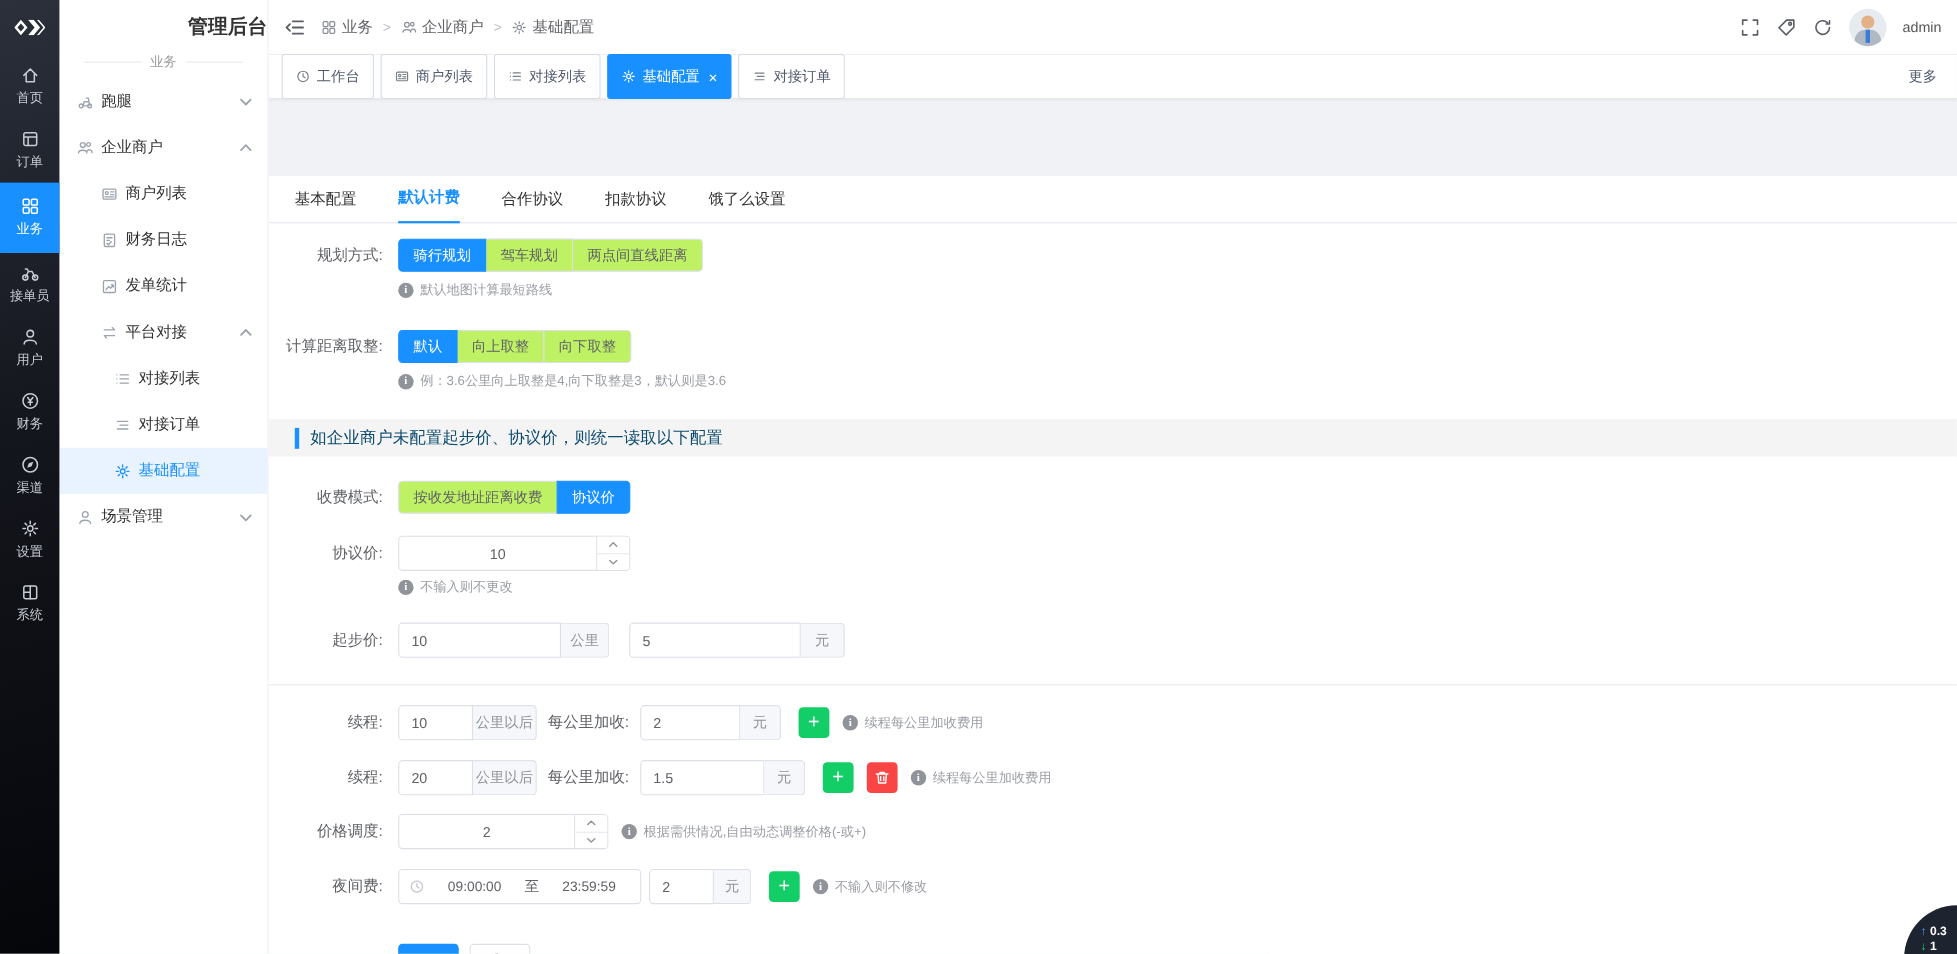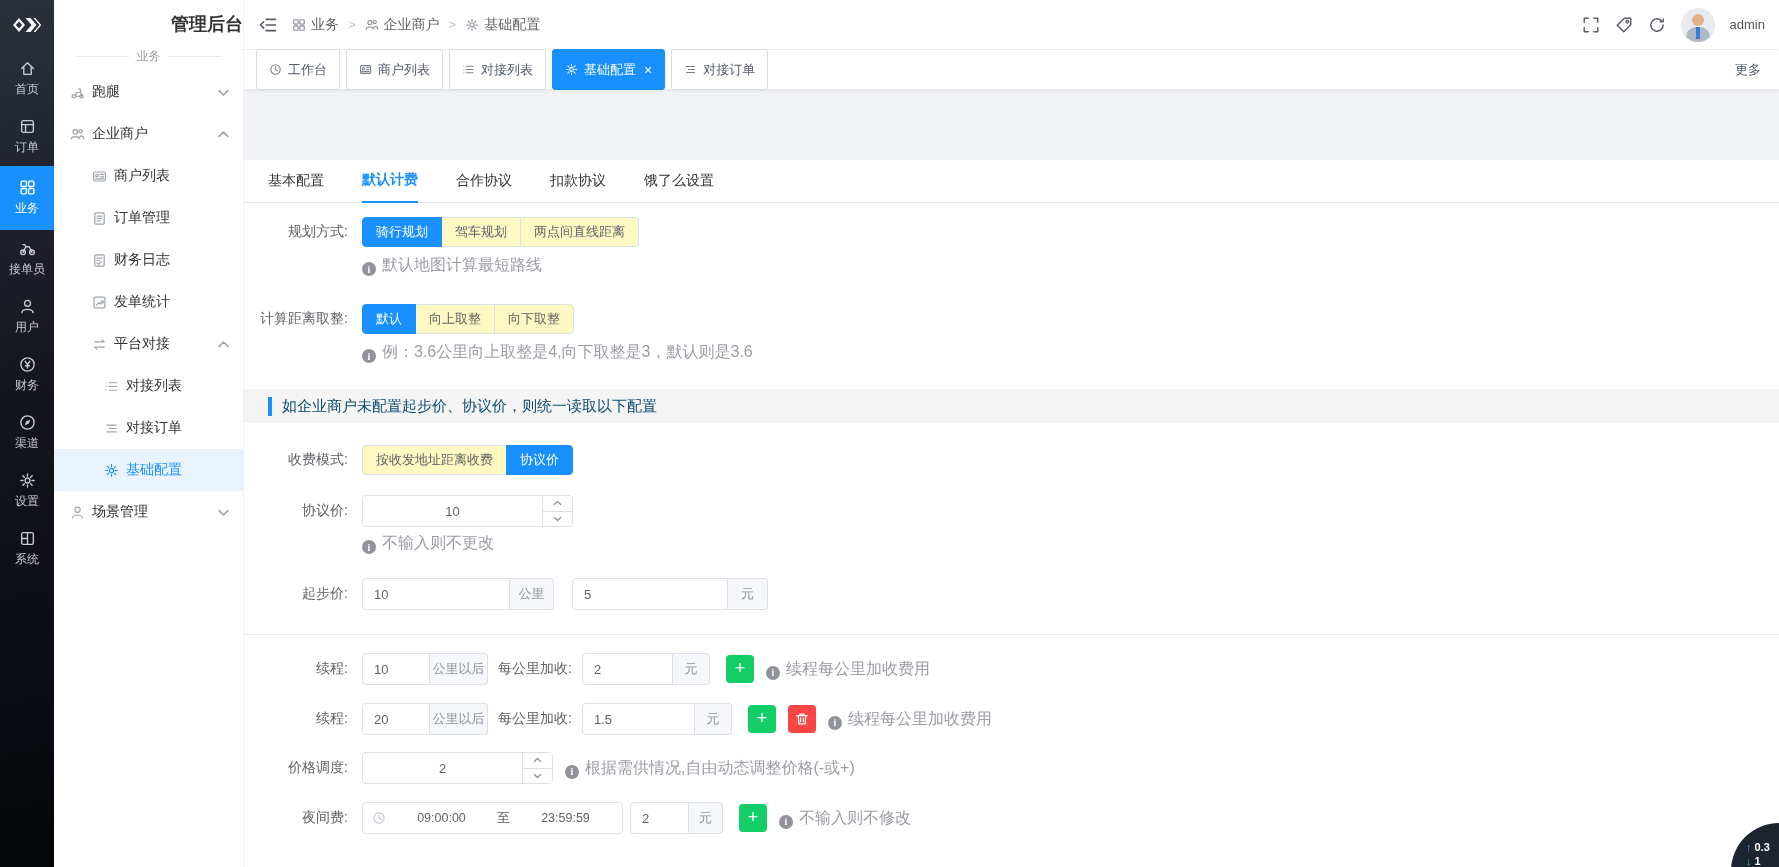--- a/index.html
+++ b/index.html
@@ -64,29 +64,29 @@
   .app-main { position:absolute; top:90px; left:0; right:0; bottom:0; background:#f0f2f5;margin-top:48px; }
   .card { margin-top:22px; background:#fff; height:calc(100% - 22px); position:relative; overflow:hidden; }
 
   .tabs-row { height:43px; display:flex; align-items:flex-end; gap:38px; padding-left:24px;
     border-bottom:1px solid #e4e7ed; }
   .tab { font-size:14px; color:#303133; padding-bottom:12px; cursor:pointer; }
   .tab.active { color:#1890ff; font-weight:600; border-bottom:2px solid #1890ff; margin-bottom:-1px;font-family:Liberation Mono, monospace; }
 
   .form-label { flex:none; width:104px; text-align:right; margin-right:14px; font-size:14px; color:#606266; }
   .frow { display:flex; align-items:center; }
-  .hint { display:flex; align-items:flex-end; gap:6px; font-size:16px; color:#9a9da3; margin-left:118px; }
+  .hint { display:flex; align-items:center; gap:6px; font-size:12px; color:#9a9da3; margin-left:118px; }
   .hint.inline { margin-left:12px; }
   .info-i { width:14px; height:14px; border-radius:50%; background:#909399; color:#fff; font-size:10px;
     display:inline-flex; align-items:center; justify-content:center; font-style:normal; flex:none; }
   .info-i::after { content:"i"; font-family:"Liberation Serif",serif; font-weight:700; }
 
   .seg { display:flex; }
   .seg-btn { height:30px; display:flex; align-items:center; padding:0 13px; border:1px solid #dcdfe6;
-    background:#fef9c3; font-size:13px; color:#606266; cursor:pointer; margin-left:-1px; }
+    background:#bef264; font-size:13px; color:#606266; cursor:pointer; margin-left:-1px; }
   .seg-btn:first-child { border-radius:4px 0 0 4px; margin-left:0; }
   .seg-btn:last-child { border-radius:0 4px 4px 0; }
   .seg-btn.on { background:#1890ff; border-color:#1890ff; color:#fff; position:relative; z-index:1; }
 
   .band { margin-top:26px; height:34px; background:#f4f4f5; display:flex; align-items:center; padding-left:24px; }
   .band-bar { width:4px; height:19px; background:#1890ff; margin-right:10px; flex:none; }
   .band-text { font-size:15px; font-weight:400; color:#0c4a6e; }
 
   .num-input { height:32px; border:1px solid #dcdfe6; border-radius:4px; background:#fff; position:relative;
     display:flex; align-items:center; cursor:text; }
@@ -96,21 +96,21 @@
   .spin-half + .spin-half { border-top:1px solid #dcdfe6; border-radius:0 0 3px 0; }
   .spin-half svg { width:9px; height:6px; }
   .spin-half.down svg { transform:rotate(180deg); }
 
   .ig { display:flex; height:32px; }
   .ig-input { border:1px solid #dcdfe6; border-radius:4px 0 0 4px; background:#fff; display:flex; align-items:center;
     padding:0 11px; font-size:13px; color:#606266; cursor:text; }
   .ig-addon { border:1px solid #dcdfe6; border-left:none; border-radius:0 4px 4px 0; background:#f5f7fa;
     display:flex; align-items:center; justify-content:center; font-size:13px; color:#909399; }
 
-  .time-range { width:261px; height:32px; border:1px solid #dcdfe6; border-radius:4px; background:#fff;
+  .time-range { width:221px; height:32px; border:1px solid #dcdfe6; border-radius:4px; background:#fff;
     display:flex; align-items:center; padding:0 9px; gap:8px; cursor:pointer; }
   .time-range svg.i { width:14px; height:14px; color:#c0c4cc; }
   .tr-val { flex:1; text-align:center; font-size:12.5px; color:#606266; }
   .tr-sep { font-size:13px; color:#606266; }
 
   .icon-btn { width:28px; height:28px; border-radius:4px; display:flex; align-items:center; justify-content:center;
     color:#fff; cursor:pointer; flex:none; }
   .icon-btn.plus { background:#13ce66; }
   .icon-btn.plus::after { content:"+"; font-size:18px; line-height:1; margin-top:-2px; }
   .icon-btn.del { background:#fa4545; }
@@ -318,26 +318,20 @@
       <span>企业商户</span>
       <svg class="i chev up">
         <use href="#ic-chev"></use>
       </svg>
     </div>
   <div class="sb-item l2">
       <svg class="i">
         <use href="#ic-card"></use>
       </svg>
       <span>商户列表</span>
-    </div>
-  <div class="sb-item l2">
-      <svg class="i">
-        <use href="#ic-doc"></use>
-      </svg>
-      <span>订单管理</span>
     </div>
   <div class="sb-item l2">
       <svg class="i">
         <use href="#ic-doclog"></use>
       </svg>
       <span>财务日志</span>
     </div>
   <div class="sb-item l2">
       <svg class="i">
         <use href="#ic-stats"></use>

